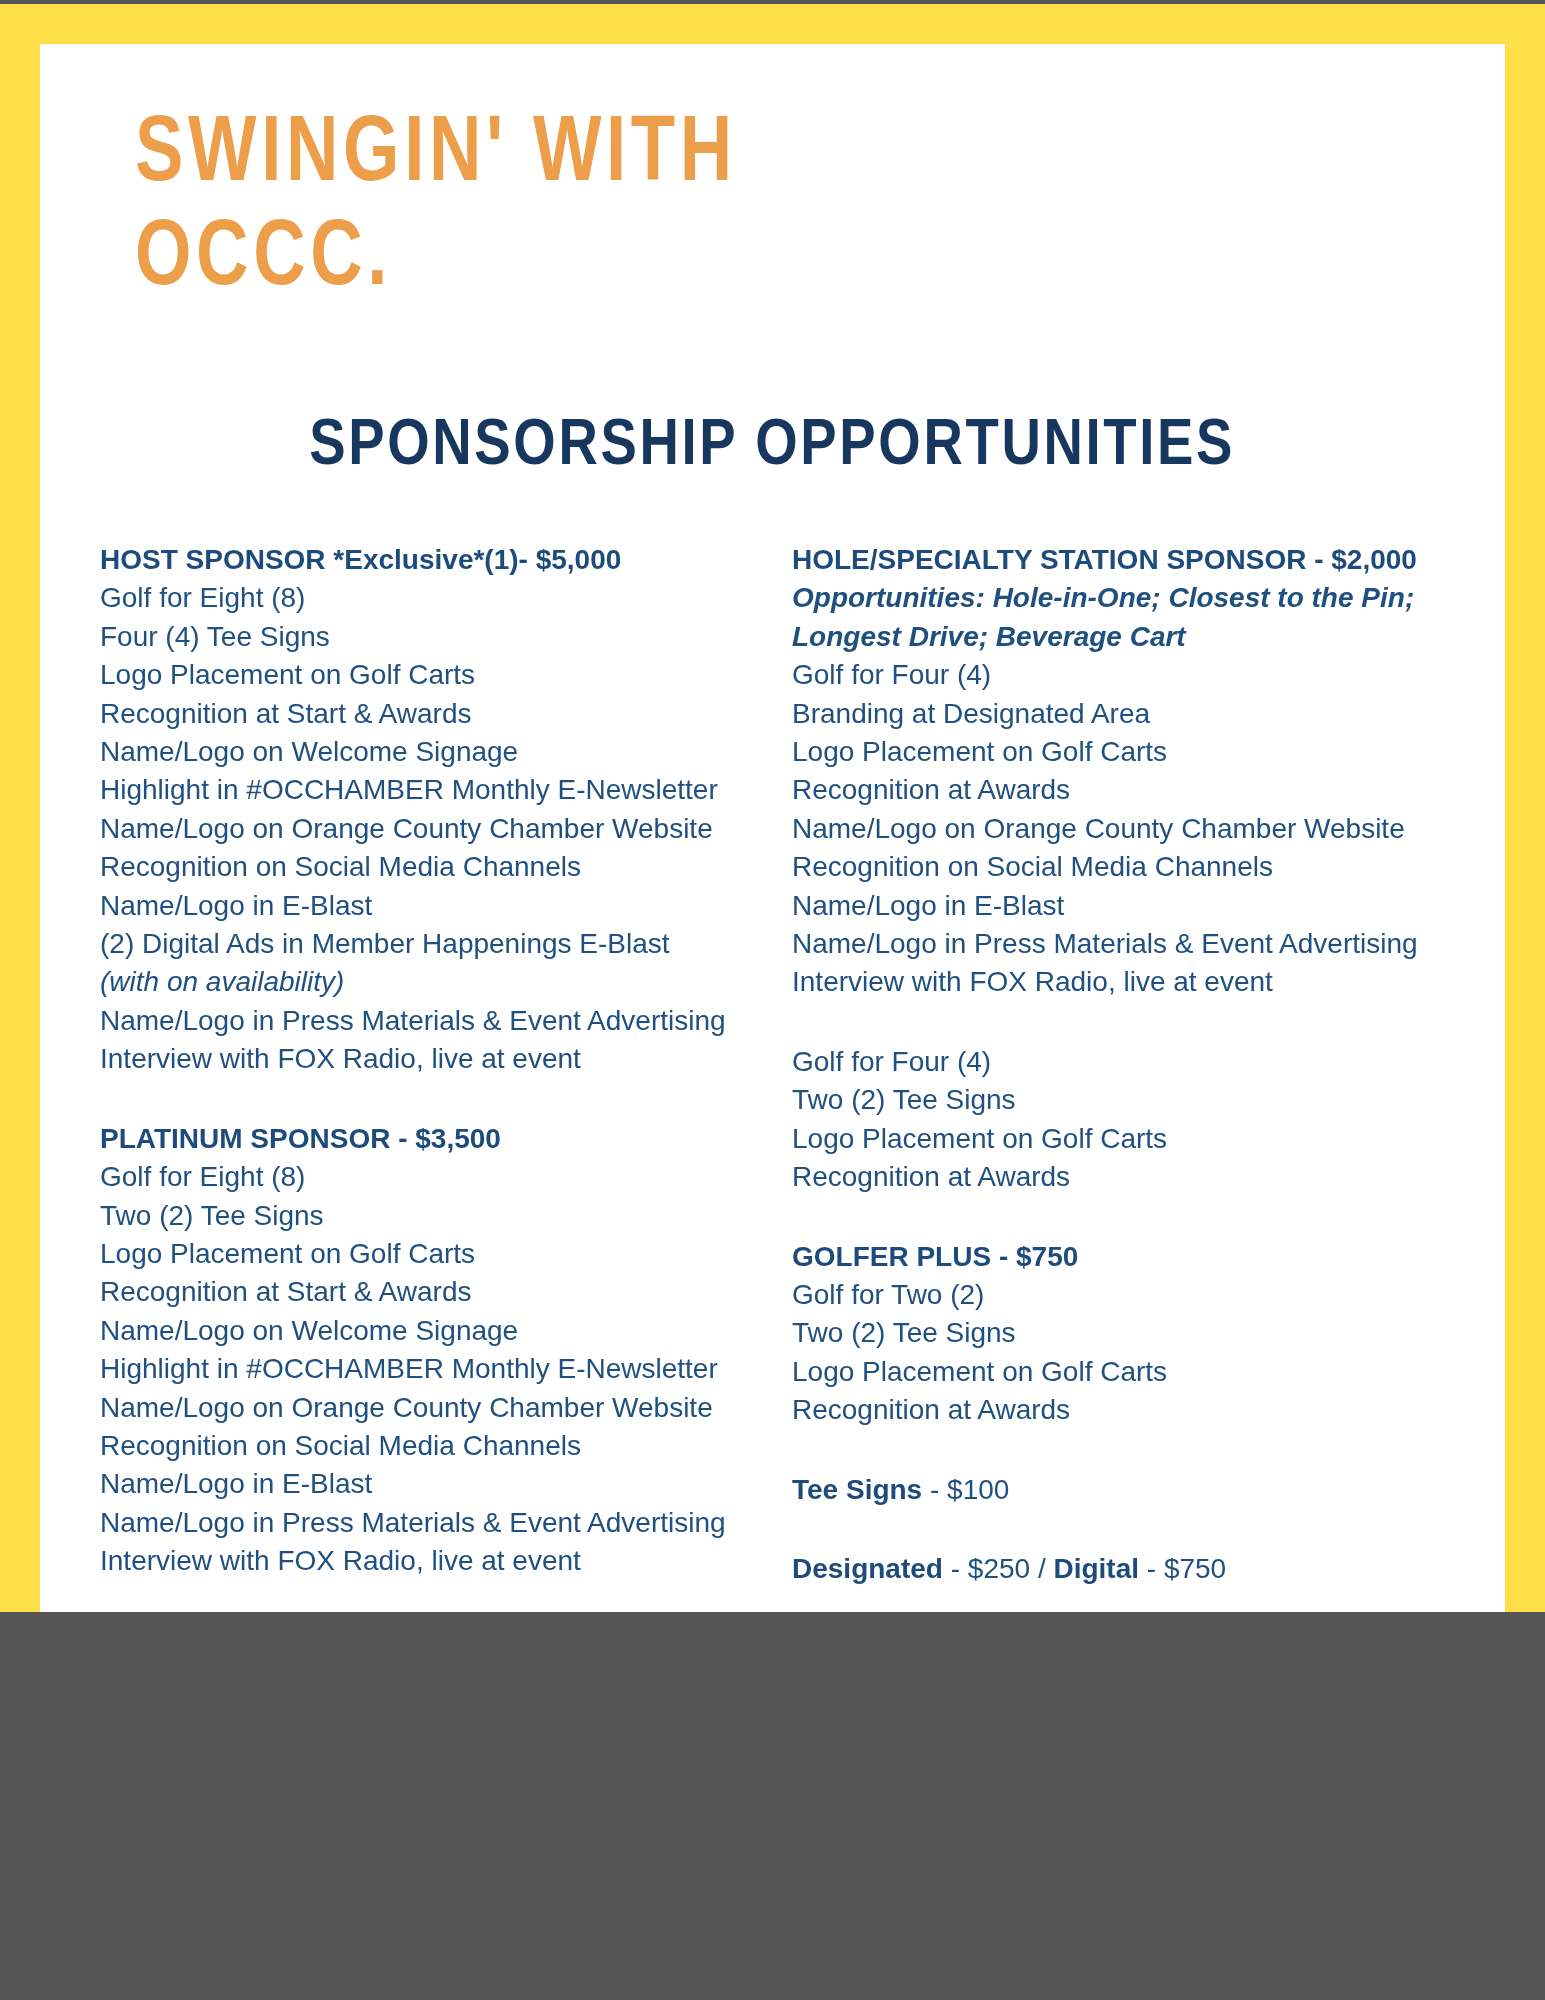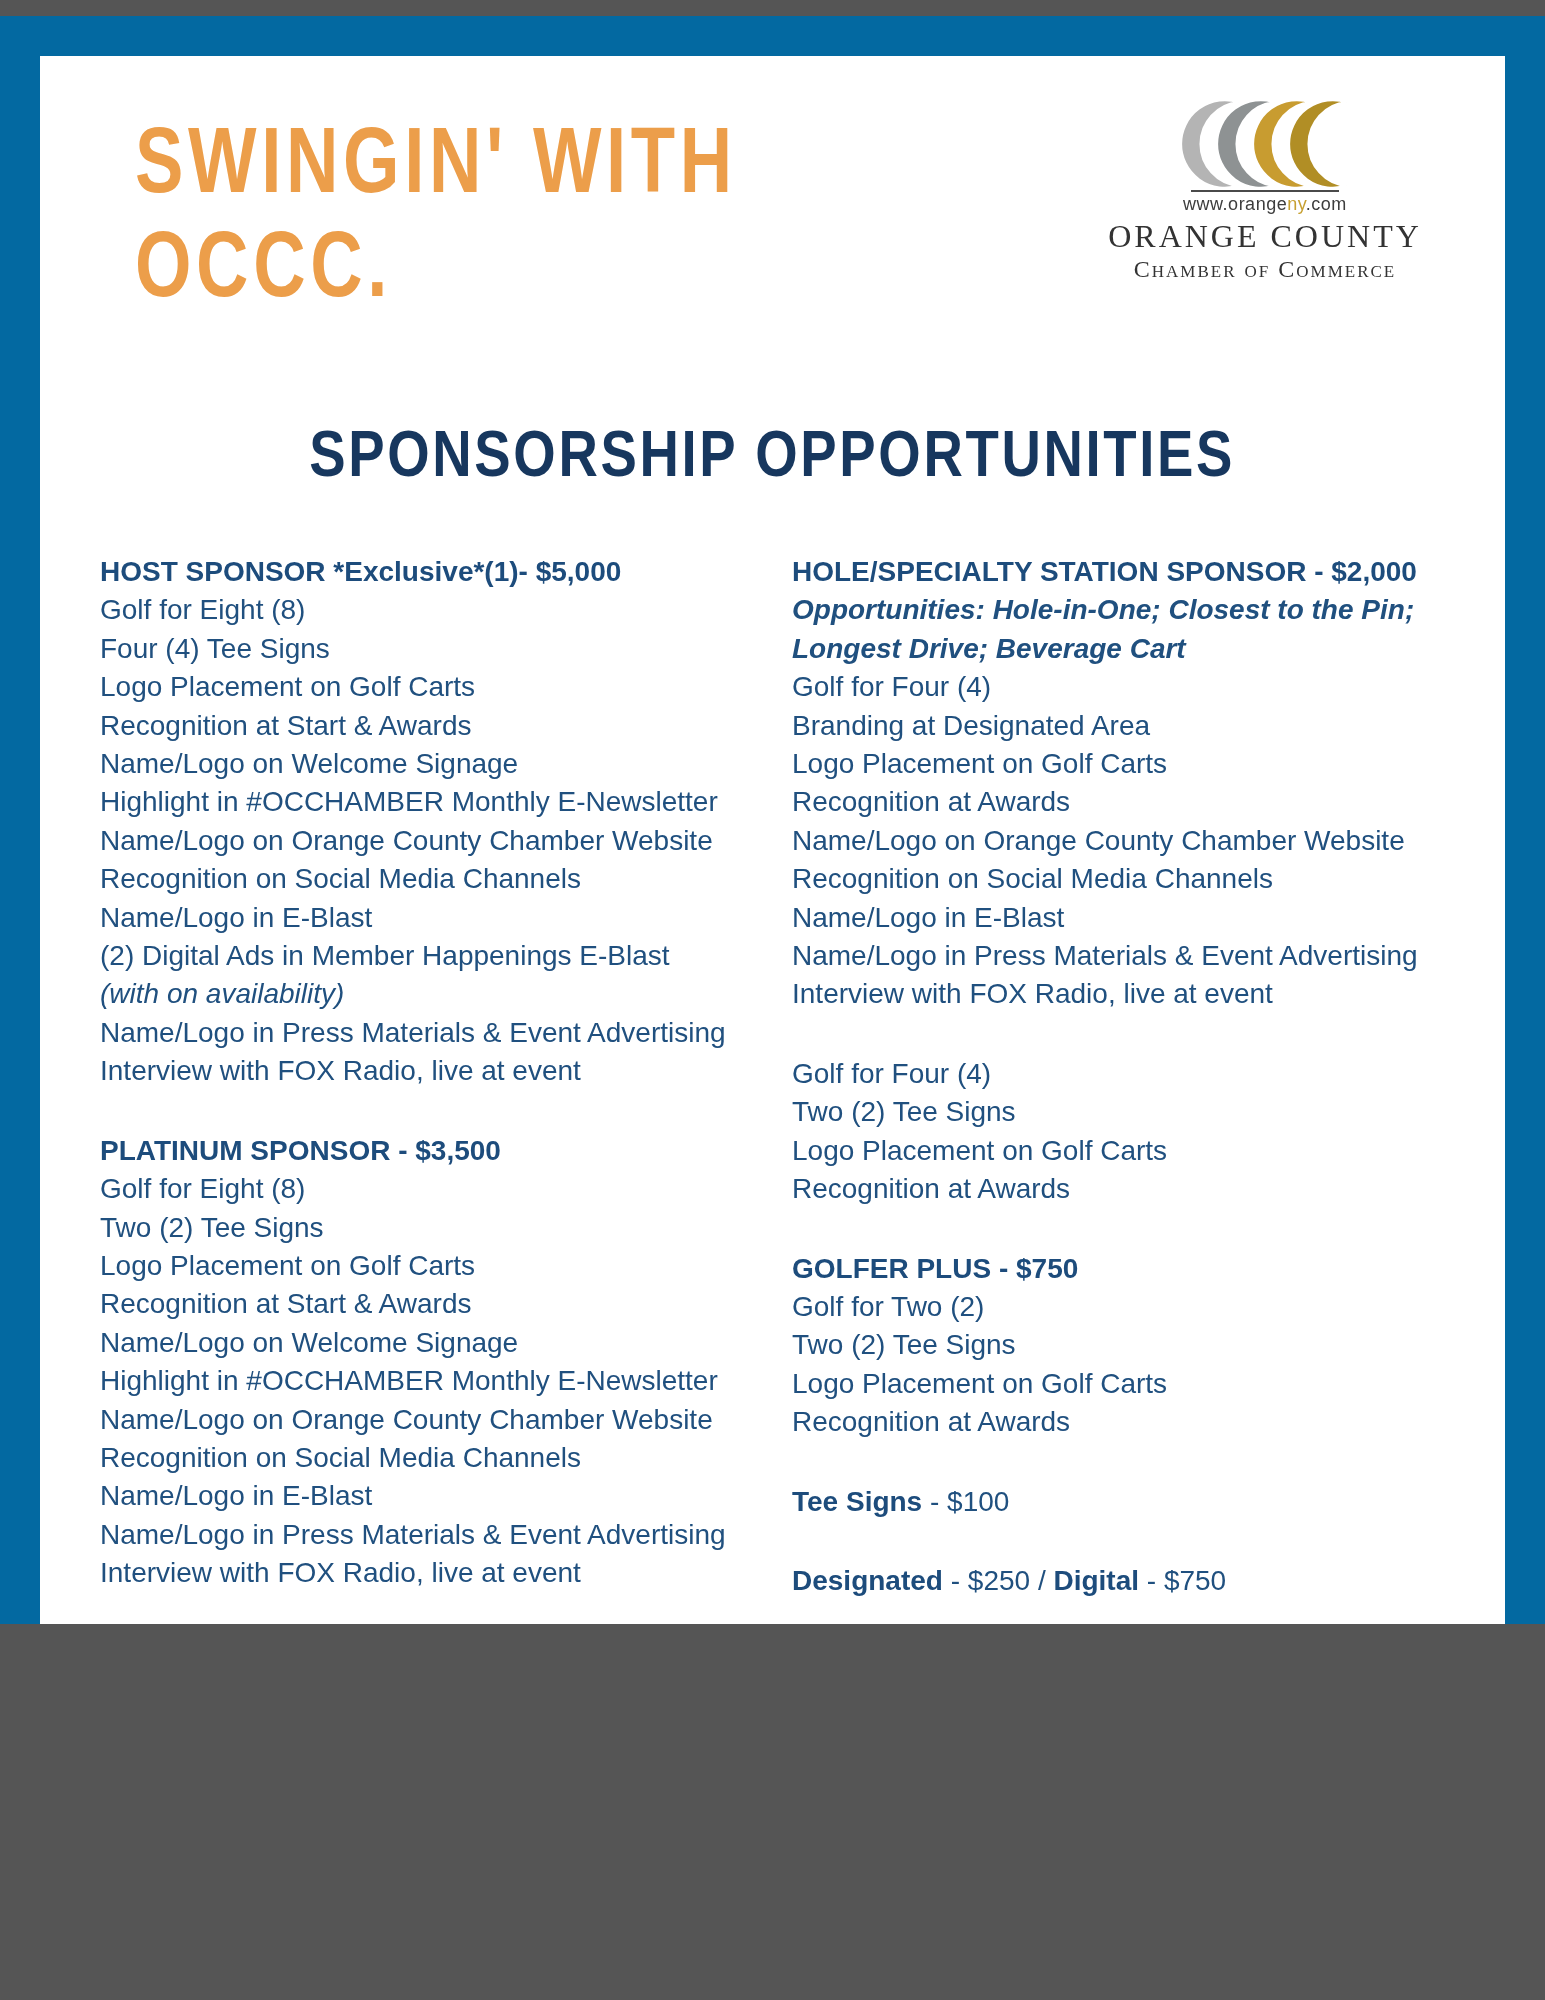--- a/index.html
+++ b/index.html
@@ -1,22 +1,22 @@
 <!DOCTYPE html>
 <html><head>
 <meta charset="utf-8">
 <style>
   html,body{margin:0;padding:0;background:#555;}
   .page{
     position:relative;
     width:1545px;height:1608px;
-    background:#0369a1;
+    background:#fde047;
     font-family:"Liberation Sans","DejaVu Sans",sans-serif;
     overflow:hidden;
-    margin:16px auto;
+    margin:4px auto;
   }
   .white-area{
     position:absolute;left:40px;top:40px;width:1465px;height:1805px;
     background:#ffffff;
   }
   
   .title{
     position:absolute;left:95px;top:52px;
     font-size:93px;font-weight:bold;color:#ec9e4a;
     letter-spacing:6px;line-height:104px;
@@ -85,32 +85,20 @@
 <body>
 
 <div class="page">
   <div class="white-area">
 
     <div class="title">
       <div>SWINGIN' WITH</div>
       <div>OCCC.</div>
     </div>
 
-    <div class="logo">
-      <svg width="168" height="92" viewBox="0 0 168 92">
-        <path d="M 57.6 4.2 A 44 44 0 1 0 57.6 87.8 A 42 42 0 0 1 57.6 4.2 Z" fill="#b4b4b4" stroke="#ffffff" stroke-width="2.5"></path>
-        <path d="M 93.6 4.2 A 44 44 0 1 0 93.6 87.8 A 42 42 0 0 1 93.6 4.2 Z" fill="#8e9293" stroke="#ffffff" stroke-width="2.5"></path>
-        <path d="M 129.6 4.2 A 44 44 0 1 0 129.6 87.8 A 42 42 0 0 1 129.6 4.2 Z" fill="#c89c30" stroke="#ffffff" stroke-width="2.5"></path>
-        <path d="M 165.6 4.2 A 44 44 0 1 0 165.6 87.8 A 42 42 0 0 1 165.6 4.2 Z" fill="#b18e25" stroke="#ffffff" stroke-width="2.5"></path>
-      </svg>
-      <div class="logo-divider"></div>
-      <div class="logo-url"><span>www.orange</span><span class="ny">ny</span><span>.com</span></div>
-      <div class="logo-org">ORANGE COUNTY</div>
-      <div class="logo-sub">Chamber of Commerce</div>
-    </div>
 
     <div class="heading">
       <span>SPONSORSHIP OPPORTUNITIES</span>
     </div>
 
     <div class="col col-left">
       <div class="sec">
         <p class="line hdr">HOST SPONSOR *Exclusive*(1)- $5,000</p>
         <p class="line">Golf for Eight (8)</p>
         <p class="line">Four (4) Tee Signs</p>

